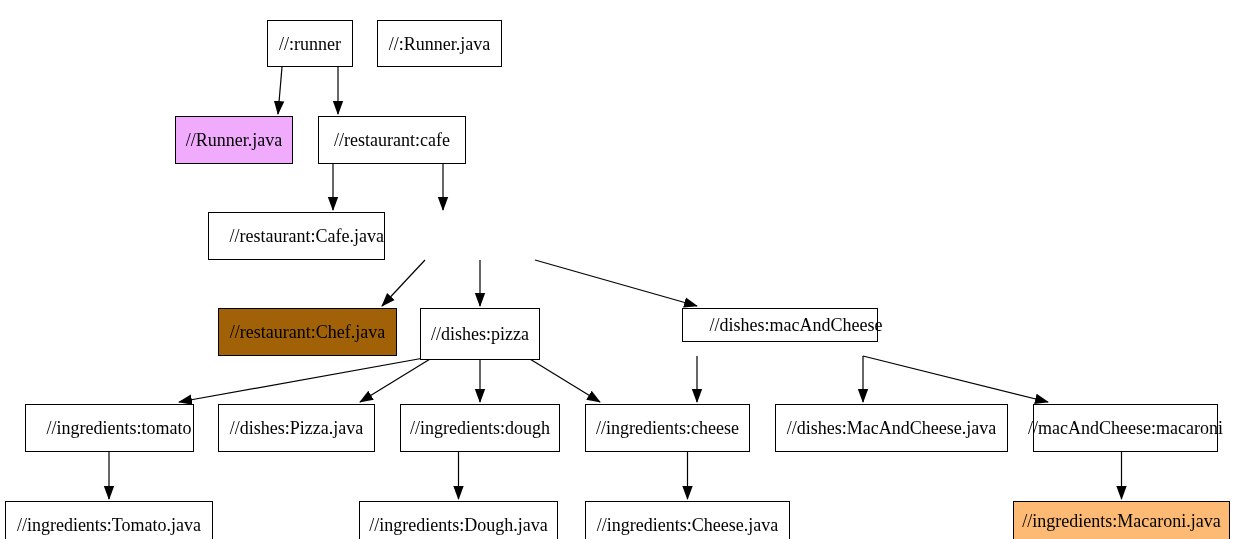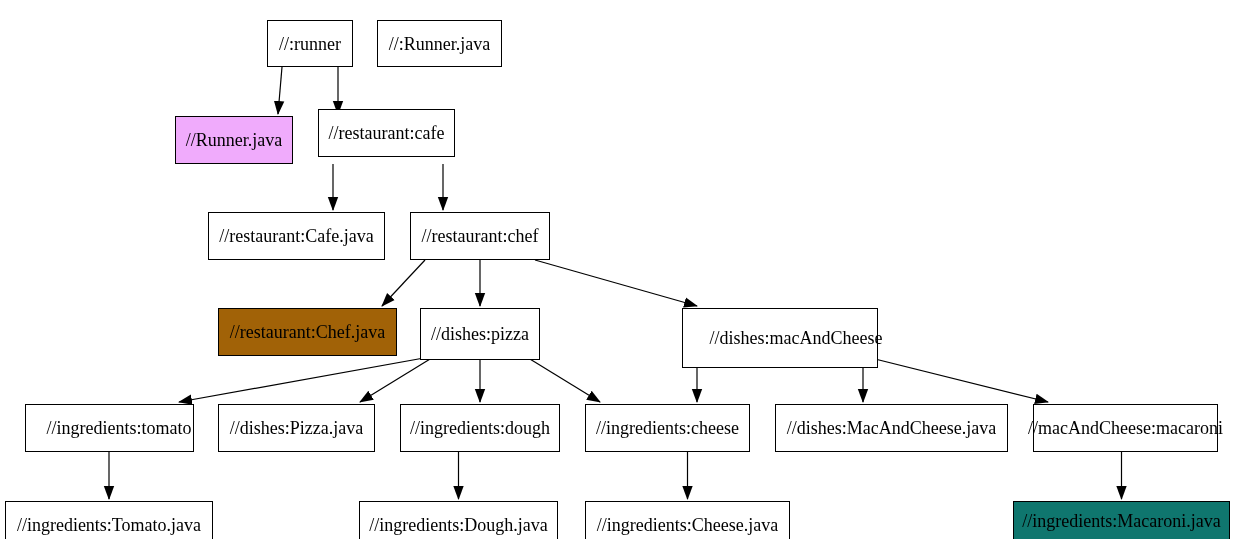--- a/index.html
+++ b/index.html
@@ -71,36 +71,33 @@
 
 <div class="node" style="left: 267px; top: 5px; width: 86px; height: 47px; background: rgb(255, 255, 255); border-color: rgb(0, 0, 0); color: rgb(0, 0, 0);">
       <span>//:runner</span>
     </div>
     <div class="node" style="left: 377px; top: 5px; width: 125px; height: 47px; background: rgb(255, 255, 255); border-color: rgb(0, 0, 0); color: rgb(0, 0, 0);">
       <span>//:Runner.java</span>
     </div>
     <div class="node" style="left: 175px; top: 101px; width: 118px; height: 48px; background: #f0abfc; border-color: rgb(0, 0, 0); color: rgb(0, 0, 0);">
       <span>//Runner.java</span>
     </div>
-    <div class="node" style="left: 318px; top: 94px; width: 137px; height: 48px; background: rgb(255, 255, 255); border-color: rgb(0, 0, 0); color: rgb(0, 0, 0);">
+    <div class="node" style="left: 318px; top: 101px; width: 148px; height: 48px; background: rgb(255, 255, 255); border-color: rgb(0, 0, 0); color: rgb(0, 0, 0);">
       <span>//restaurant:cafe</span>
     </div>
-    <div class="node" style="left: 208px; top: 197px; width: 177px; height: 48px; background: rgb(255, 255, 255); border-color: rgb(0, 0, 0); color: rgb(0, 0, 0);">
+    <div class="node" style="left: 208px; top: 197px; width: 177px; height: 48px; background: rgb(255, 255, 255); border-color: rgb(0, 0, 0); color: rgb(0, 0, 0); justify-content: flex-end;">
       <span>//restaurant:Cafe.java</span>
-    </div>
-    <div class="node" style="left: 410px; top: 197px; width: 140px; height: 48px; background: rgb(255, 255, 255); border-color: rgb(0, 0, 0); color: rgb(0, 0, 0);">
-      <span>//restaurant:chef</span>
     </div>
     <div class="node" style="left: 218px; top: 293px; width: 179px; height: 48px; background: #a16207; border-color: rgb(0, 0, 0); color: rgb(0, 0, 0);">
       <span>//restaurant:Chef.java</span>
     </div>
     <div class="node" style="left: 420px; top: 293px; width: 120px; height: 52px; background: rgb(255, 255, 255); border-color: rgb(0, 0, 0); color: rgb(0, 0, 0);">
       <span>//dishes:pizza</span>
     </div>
-    <div class="node" style="left: 682px; top: 293px; width: 196px; height: 60px; background: rgb(255, 255, 255); border-color: rgb(0, 0, 0); color: rgb(0, 0, 0); padding-left: 32px;">
+    <div class="node" style="left: 682px; top: 293px; width: 196px; height: 34px; background: rgb(255, 255, 255); border-color: rgb(0, 0, 0); color: rgb(0, 0, 0); padding-left: 32px;">
       <span>//dishes:macAndCheese</span>
     </div>
     <div class="node" style="left: 25px; top: 389px; width: 169px; height: 48px; background: rgb(255, 255, 255); border-color: rgb(0, 0, 0); color: rgb(0, 0, 0); padding-left: 19px;">
       <span>//ingredients:tomato</span>
     </div>
     <div class="node" style="left: 218px; top: 389px; width: 157px; height: 48px; background: rgb(255, 255, 255); border-color: rgb(0, 0, 0); color: rgb(0, 0, 0);">
       <span>//dishes:Pizza.java</span>
     </div>
     <div class="node" style="left: 400px; top: 389px; width: 160px; height: 48px; background: rgb(255, 255, 255); border-color: rgb(0, 0, 0); color: rgb(0, 0, 0);">
       <span>//ingredients:dough</span>
@@ -116,16 +113,16 @@
     </div>
     <div class="node" style="left: 5px; top: 486px; width: 208px; height: 47px; background: rgb(255, 255, 255); border-color: rgb(0, 0, 0); color: rgb(0, 0, 0);">
       <span>//ingredients:Tomato.java</span>
     </div>
     <div class="node" style="left: 359px; top: 486px; width: 199px; height: 47px; background: rgb(255, 255, 255); border-color: rgb(0, 0, 0); color: rgb(0, 0, 0);">
       <span>//ingredients:Dough.java</span>
     </div>
     <div class="node" style="left: 585px; top: 486px; width: 205px; height: 47px; background: rgb(255, 255, 255); border-color: rgb(0, 0, 0); color: rgb(0, 0, 0);">
       <span>//ingredients:Cheese.java</span>
     </div>
-    <div class="node" style="left: 1013px; top: 486px; width: 217px; height: 39px; background: #0f766e; border-color: rgb(0, 0, 0); color: rgb(0, 0, 0); text-align: right;">
+    <div class="node" style="left: 1013px; top: 486px; width: 217px; height: 39px; background: #fdba74; border-color: rgb(0, 0, 0); color: rgb(0, 0, 0); text-align: right;">
       <span>//ingredients:Macaroni.java</span>
     </div>
   </div>
 
 </body></html>

